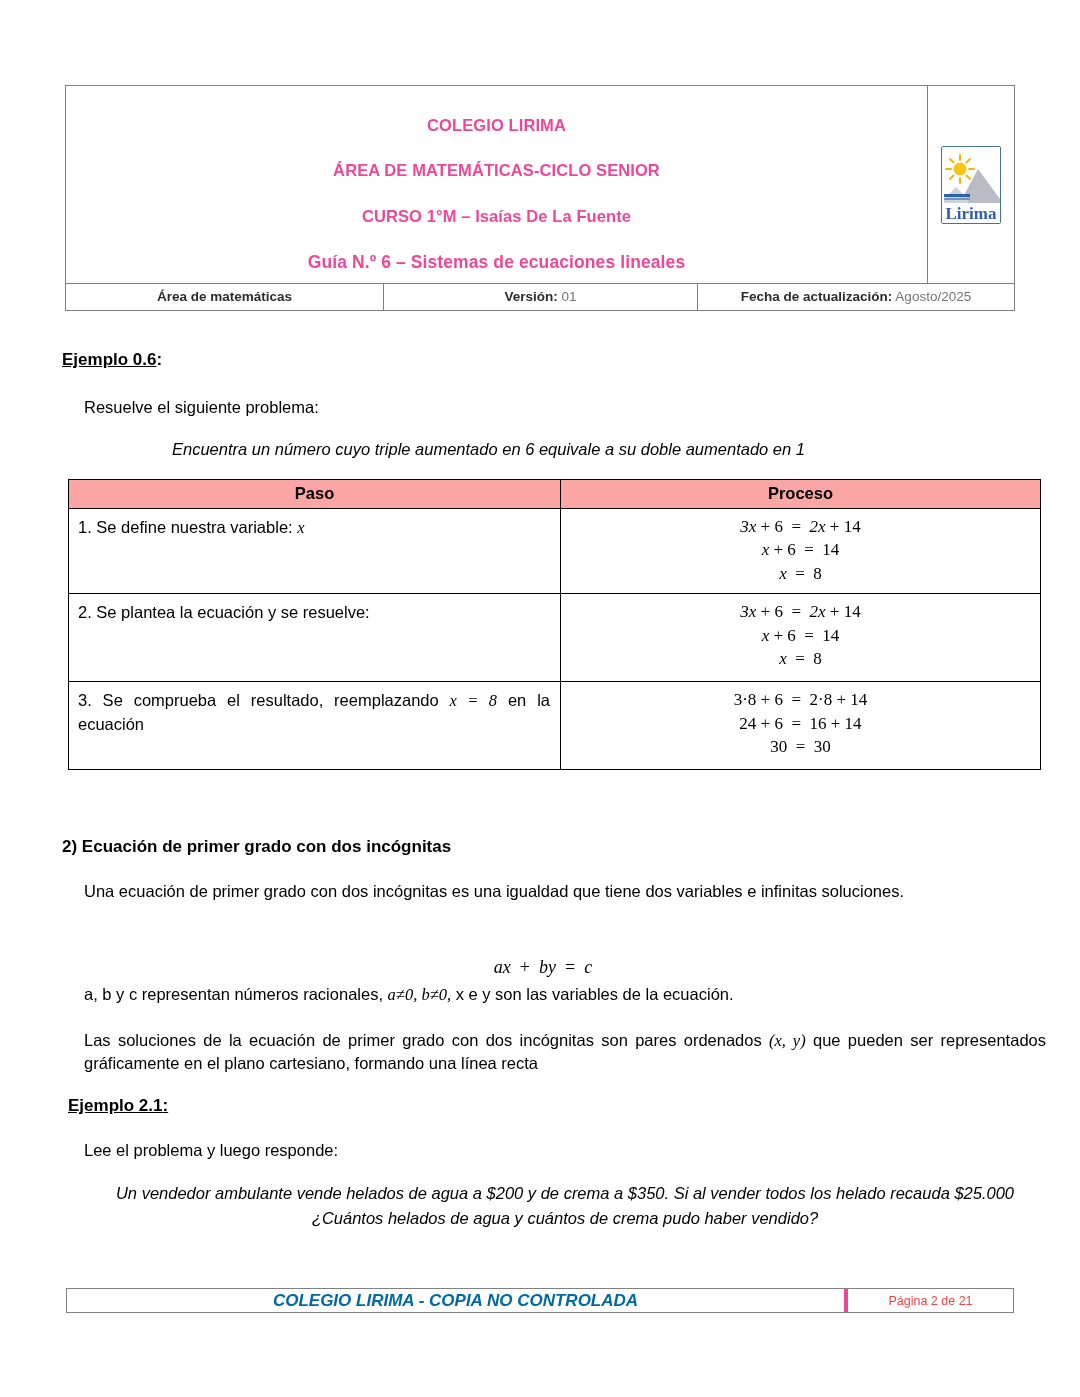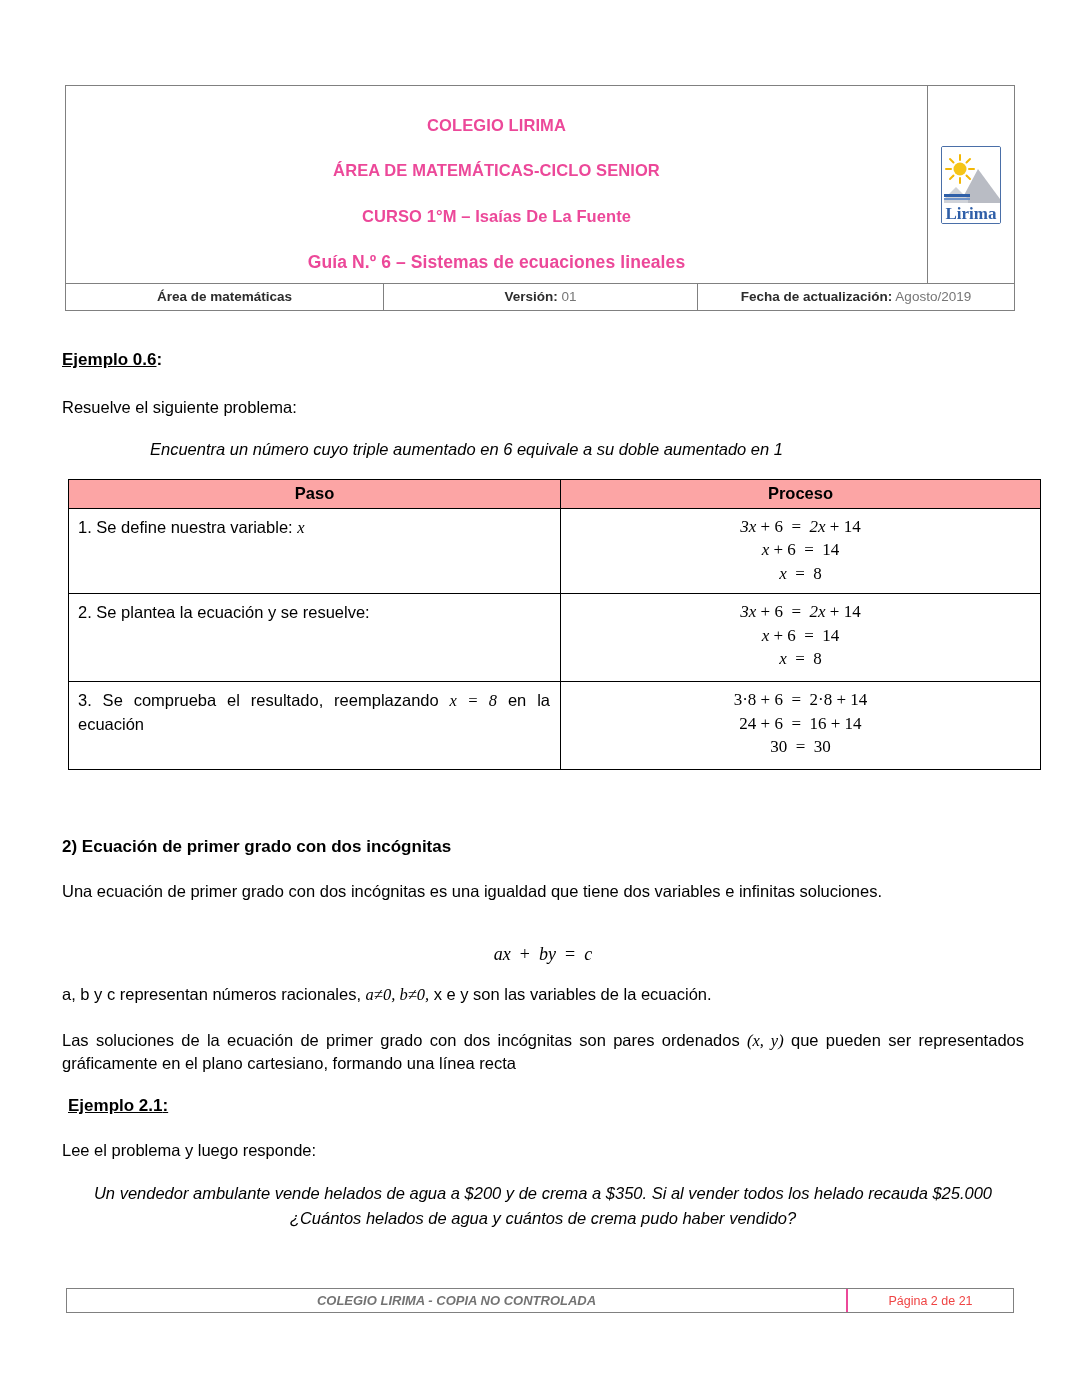--- a/index.html
+++ b/index.html
@@ -93,20 +93,21 @@
     font-weight: bold;
     color: #000;
   }
   .h-example .ul { text-decoration: underline; }
 
   .para {
     position: absolute;
     font-size: 16.5px;
     line-height: 1.42;
     color: #000;
+    margin-left: 22px;
   }
   .para.justify { text-align: justify; text-align-last: left; }
   .italic { font-style: italic; }
   .center { text-align: center; }
 
   .mathtext {
     font-family: "Liberation Serif", serif;
     font-style: italic;
     font-size: 16.5px;
   }
@@ -160,45 +161,46 @@
   .row3 td { height: 88px; }
 
   
   .formula-display {
     position: absolute;
     width: 962px;
     text-align: center;
     font-family: "Liberation Serif", serif;
     font-size: 18px;
     white-space: pre;
+    margin-top: 13px;
   }
   .formula-display i { font-style: italic; }
 
   
   .doc-footer {
     position: absolute;
     left: 66px;
     top: 1288px;
     width: 948px;
     display: flex;
     border: 1px solid #808080;
     box-sizing: border-box;
     height: 25px;
     align-items: stretch;
   }
   .doc-footer .f-main {
     flex: 1 1 auto;
-    border-right: 2px solid #ec4899;
+    border-right: 4px solid #ec4899;
     display: flex;
     align-items: center;
     justify-content: center;
-    font-size: 13px;
+    font-size: 17px;
     font-weight: bold;
     font-style: italic;
-    color: #737373;
+    color: #0369a1;
   }
   .doc-footer .f-page {
     flex: 0 0 165px;
     display: flex;
     align-items: center;
     justify-content: center;
     font-size: 12.5px;
     color: #ef4444;
   }
 </style>
@@ -245,21 +247,21 @@
       </div>
     </div>
     <div class="doc-header-meta">
       <div class="cell c1">
         <b>Área de matemáticas</b>
       </div>
       <div class="cell c2">
         <b>Versión:</b><span class="val"> 01</span>
       </div>
       <div class="cell c3">
-        <b>Fecha de actualización:</b><span class="val"> Agosto/2019</span>
+        <b>Fecha de actualización:</b><span class="val"> Agosto/2025</span>
       </div>
     </div>
   </div>
 
   <div class="h-example" style="left:62px; top:350px;">
     <span class="ul">Ejemplo 0.6</span><span>:</span>
   </div>
 
   <div class="para" style="left:62px; top:396px; width:700px;">Resuelve el siguiente problema:</div>
 

